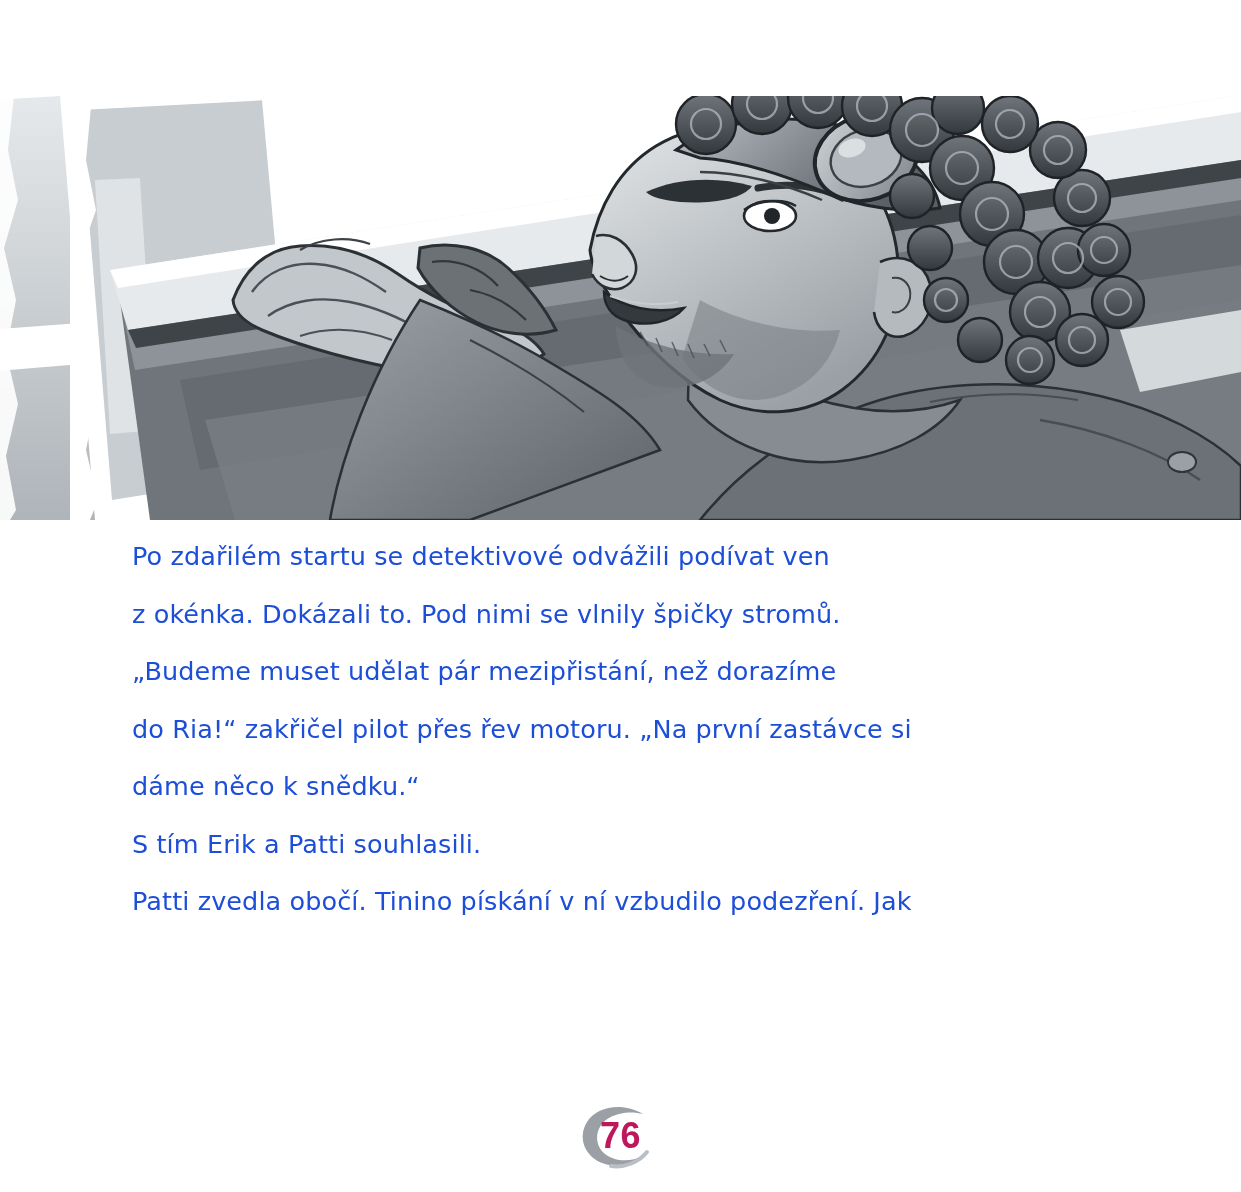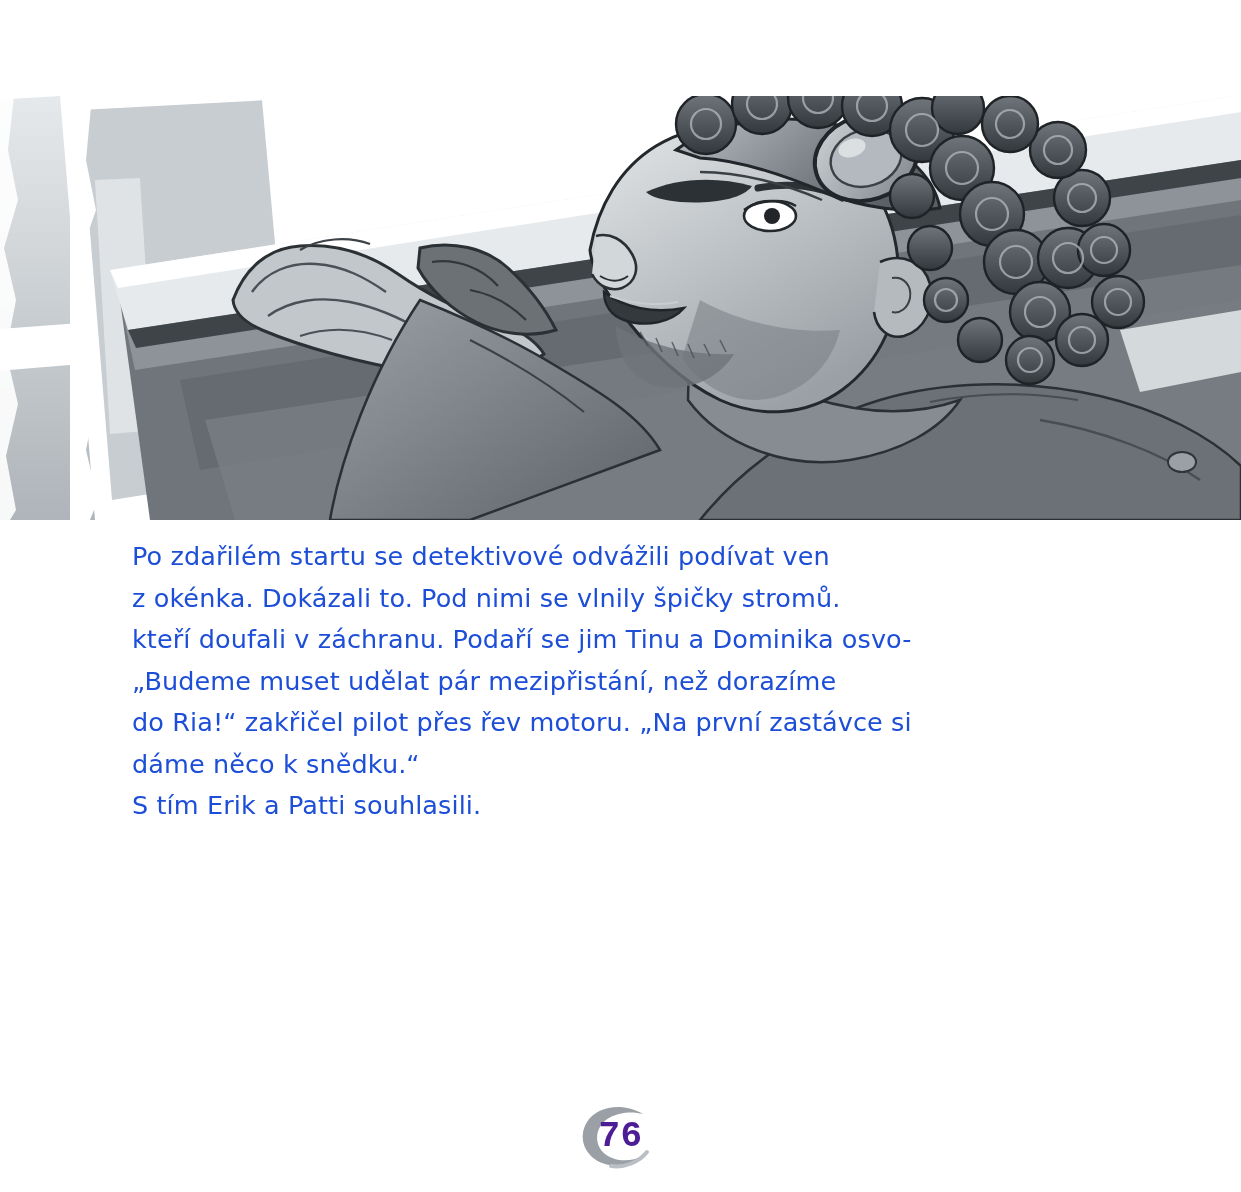--- a/index.html
+++ b/index.html
@@ -35,21 +35,21 @@
   }
   .para {
     margin: 0;
     font-size: 25.5px;
     line-height: 41.5px;
     color: #1d4ed8;
     letter-spacing: 0.1px;
     font-weight: 400;
     text-indent: 0;
   }
-  .para + .para { margin-top: 0; }
+  .para + .para { margin-top: 16px; }
 
   
   .page-number-wrap {
     position: absolute;
     left: 0;
     top: 1100px;
     width: 1241px;
     height: 80px;
   }
   .page-number-badge {
@@ -65,22 +65,22 @@
     position: absolute;
     left: 0;
     top: 0;
     width: 96px;
     height: 72px;
     display: flex;
     align-items: center;
     justify-content: center;
     font-size: 36px;
     font-weight: 700;
-    color: #4c1d95;
-    font-family: Liberation Mono, monospace;
+    color: #be185d;
+    font-family: Liberation Sans, sans-serif;
     letter-spacing: 0.5px;
   }
 </style>
 </head>
 <body>
 
 <div class="illustration">
   <svg class="illu-svg" width="1241" height="520" viewBox="0 0 1241 520" xmlns="http://www.w3.org/2000/svg">
     <defs>
       <linearGradient id="skyGrad" x1="0" y1="0" x2="0" y2="1">
@@ -260,25 +260,25 @@
       <g>
         <path d="M1120,330 L1241,310 L1241,372 L1140,392 Z" fill="#dfe3e5" opacity="0.9"></path>
       </g>
     </g>
   </svg>
 </div>
 
 <div class="text-block">
   <p class="para">Po zdařilém startu se detektivové odvážili podívat ven</p>
   <p class="para">z okénka. Dokázali to. Pod nimi se vlnily špičky stromů.</p>
-  <p class="para">kteří doufali v záchranu. Podaří se jim Tinu a Dominika osvo-</p>
   <p class="para">„Budeme muset udělat pár mezipřistání, než dorazíme</p>
   <p class="para">do Ria!“ zakřičel pilot přes řev motoru. „Na první zastávce si</p>
   <p class="para">dáme něco k snědku.“</p>
   <p class="para">S tím Erik a Patti souhlasili.</p>
+  <p class="para">Patti zvedla obočí. Tinino pískání v ní vzbudilo podezření. Jak</p>
 </div>
 
 <div class="page-number-wrap">
   <div class="page-number-badge">
     <svg width="96" height="72" viewBox="0 0 96 72" xmlns="http://www.w3.org/2000/svg">
       <path d="M70,14 C50,2 24,6 14,22 C4,38 12,58 32,64 C46,68 62,64 70,56 C58,62 42,62 32,54 C20,44 22,26 36,18 C48,11 62,12 70,14 Z" fill="#9aa0a5"></path>
       <path d="M74,52 C66,62 52,68 38,66" fill="none" stroke="#b9bfc4" stroke-width="4" stroke-linecap="round"></path>
     </svg>
     <div class="page-number-text">76</div>
   </div>

